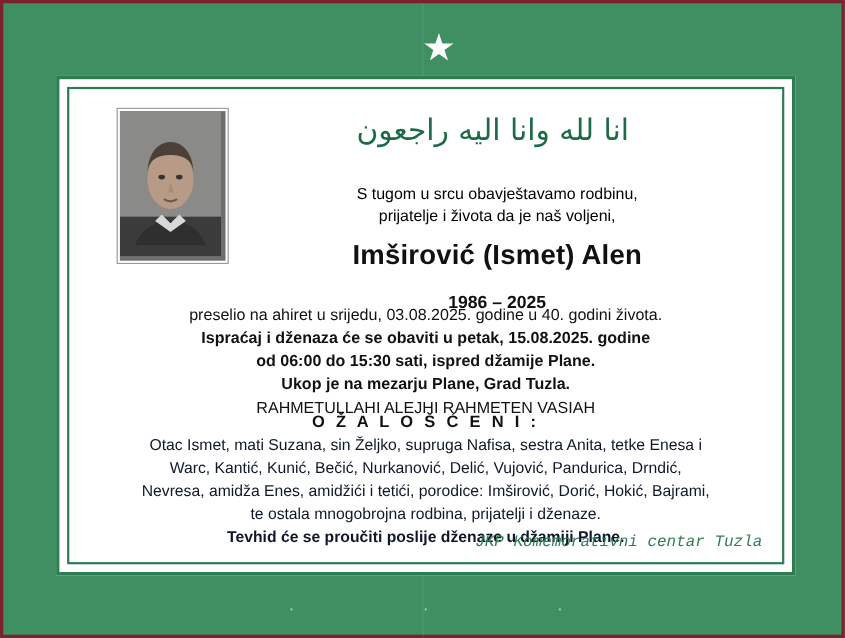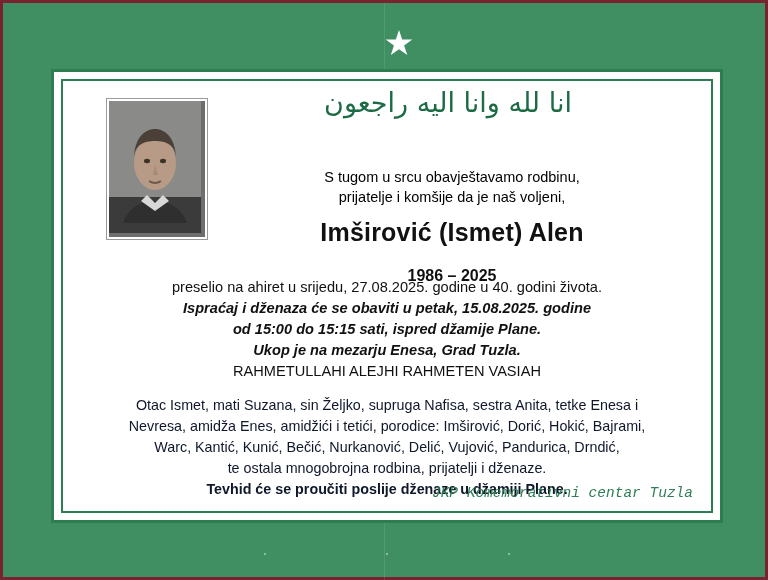--- a/index.html
+++ b/index.html
@@ -83,21 +83,21 @@
     border: 2px solid #ffffff;
     box-shadow: 0 0 0 1px #9a9a9a;
     overflow: hidden;
   }
   .photo svg { display: block; }
 
   
   .arabic {
     position: absolute;
     left: 230px;
-    top: 84px;
+    top: 100px;
     width: 430px;
     text-align: center;
     font-family: "DejaVu Sans", sans-serif;
     font-size: 27px;
     color: #1d6b45;
     letter-spacing: 0px;
     direction: rtl;
   }
 
   
@@ -140,21 +140,21 @@
     position: absolute;
     left: 76px;
     top: 274px;
     width: 616px;
     text-align: center;
     color: #111111;
     font-size: 14.6px;
     line-height: 21px;
   }
   .details .ln { display: block; }
-  .details .bold { font-weight: bold; font-style: italic; }
+  .details .bold { font-weight: bold; }
 
   .mourners-title {
     position: absolute;
     left: 76px;
     top: 372px;
     width: 616px;
     text-align: center;
     font-size: 15px;
     font-weight: bold;
     letter-spacing: 3px;
@@ -232,39 +232,40 @@
       <path d="M40 80 q6 4 12 0" stroke="#6e5a4b" stroke-width="2" fill="none"></path>
       <path d="M46 64 l-2 10 h5 Z" fill="#a98a74"></path>
       <path d="M38 94 l8 8 l8 -8 l6 6 l-14 10 l-14 -10 Z" fill="#d8d8d8"></path>
     </svg>
   </div>
 
   <div class="arabic">ﺍﻧﺎ ﻟﻠﻪ ﻭﺍﻧﺎ ﺍﻟﻴﻪ ﺭﺍﺟﻌﻮﻥ</div>
 
   <div class="intro">
     <div>S tugom u srcu obavještavamo rodbinu,</div>
-    <div>prijatelje i komšije  da je naš voljeni,</div>
+    <div>prijatelje i života  da je naš voljeni,</div>
   </div>
 
   <div class="deceased-name">Imširović (Ismet) Alen</div>
   <div class="years">1986 – 2025</div>
 
   <div class="details">
-    <span class="ln">preselio na ahiret u srijedu, 27.08.2025. godine u 40. godini života.</span>
+    <span class="ln">preselio na ahiret u srijedu, 03.08.2025. godine u 40. godini života.</span>
     <span class="ln bold">Ispraćaj i dženaza će se obaviti u petak, 15.08.2025. godine</span>
-    <span class="ln bold">od 15:00 do 15:15 sati, ispred džamije Plane.</span>
-    <span class="ln bold">Ukop je na mezarju Enesa, Grad Tuzla.</span>
+    <span class="ln bold">od 06:00 do 15:30 sati, ispred džamije Plane.</span>
+    <span class="ln bold">Ukop je na mezarju Plane, Grad Tuzla.</span>
     <span class="ln">RAHMETULLAHI ALEJHI RAHMETEN VASIAH</span>
   </div>
 
+  <div class="mourners-title">O Ž A L O Š Ć E N I :</div>
 
   <div class="mourners">
     <span class="ln">Otac Ismet, mati Suzana, sin Željko, supruga Nafisa, sestra Anita, tetke Enesa i</span>
+    <span class="ln">Warc, Kantić, Kunić, Bečić, Nurkanović, Delić, Vujović, Pandurica, Drndić,</span>
     <span class="ln">Nevresa, amidža Enes, amidžići i tetići, porodice: Imširović, Dorić, Hokić, Bajrami,</span>
-    <span class="ln">Warc, Kantić, Kunić, Bečić, Nurkanović, Delić, Vujović, Pandurica, Drndić,</span>
     <span class="ln">te ostala mnogobrojna rodbina, prijatelji i dženaze.</span>
     <span class="ln bold">Tevhid će se proučiti poslije dženaze u džamiji Plane.</span>
   </div>
 
   <div class="signature">JKP Komemorativni centar Tuzla</div>
 
   <div class="bottom-dots">
     <span></span>
     <span></span>
     <span></span>

